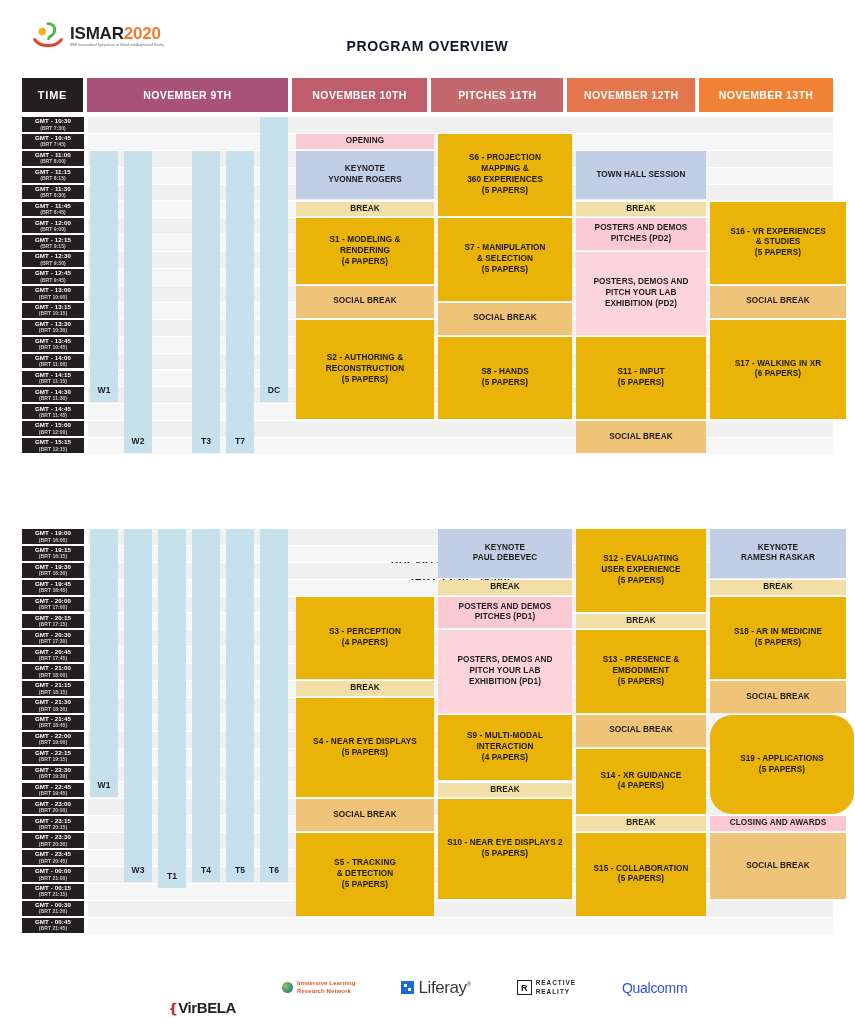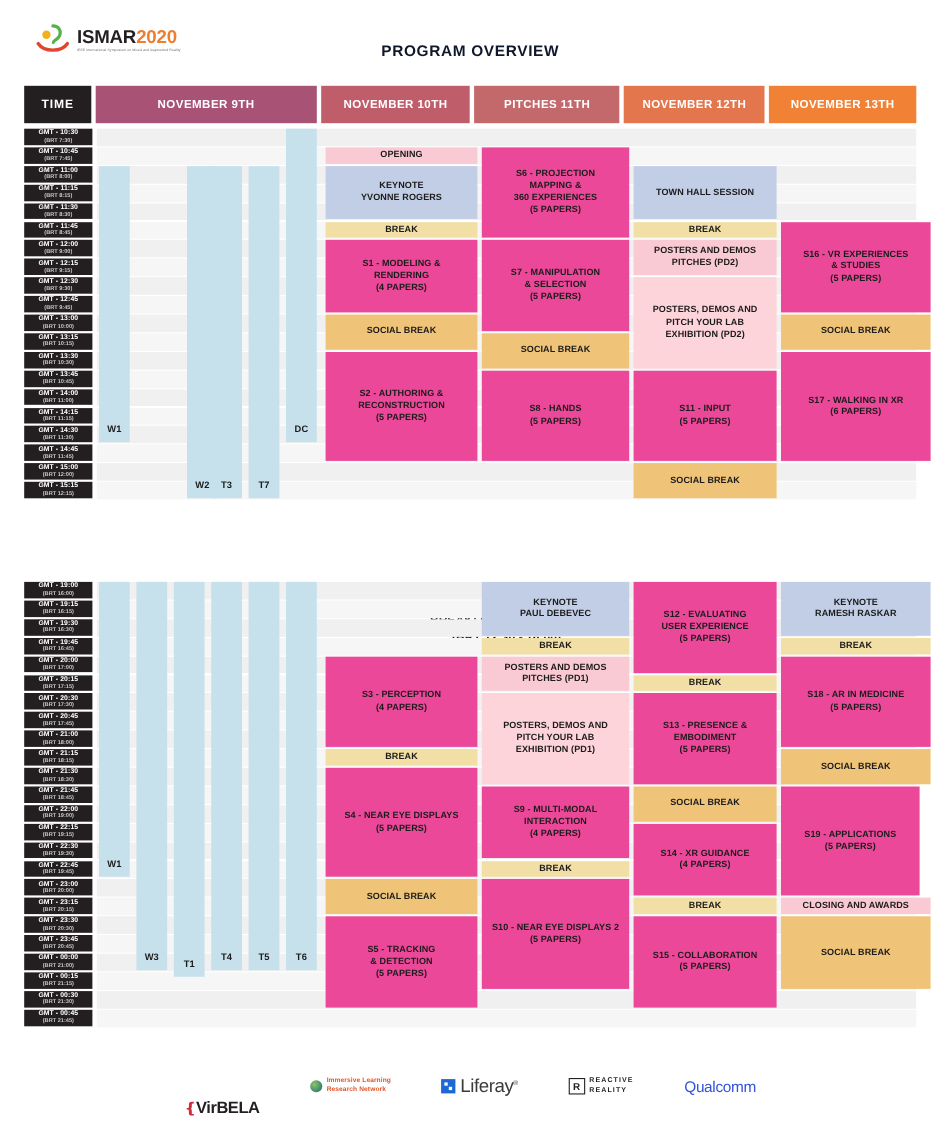--- a/index.html
+++ b/index.html
@@ -78,21 +78,21 @@
     display: flex; align-items: center; justify-content: center;
     text-align: center;
     font-size: 8.2px; font-weight: bold; color: #1b1b1b;
     line-height: 1.32; letter-spacing: .1px;
     padding: 1px 3px;
   }
   .card.track {
     background: #c7e1ec; font-size: 8.5px;
     align-items: flex-end; padding-bottom: 6px;
   }
-  .c-session  { background: #ec4899; }
+  .c-session  { background: #eab308; }
   .c-keynote  { background: #c2cde6; }
   .c-break    { background: #f1dfa5; }
   .c-social   { background: #f0c478; }
   .c-pink     { background: #f9c9d4; }
   .c-posters  { background: #fcd4da; }
 
   .midbreak {
     position: absolute;
     left: 66px; right: 0;
     text-align: center;
@@ -266,21 +266,21 @@
         </div>
         <div class="tcell" style="top: 321.1px; height: 14.9px;">
           <div class="gmt">GMT - 15:15</div>
           <div class="brt">(BRT 12:15)</div>
         </div>
       </div>
     <div class="cards" id="morning-cards">
         <div class="card track" style="left: 68px; width: 28px; top: 33.8px; height: 251.5px;">
           <span>W1</span>
         </div>
-        <div class="card track" style="left: 102px; width: 28px; top: 33.8px; height: 302.2px; margin-left: 46px;">
+        <div class="card track" style="left: 102px; width: 28px; top: 33.8px; height: 302.2px;">
           <span>W2</span>
         </div>
         <div class="card track" style="left: 170px; width: 28px; top: 33.8px; height: 302.2px;">
           <span>T3</span>
         </div>
         <div class="card track" style="left: 204px; width: 28px; top: 33.8px; height: 302.2px;">
           <span>T7</span>
         </div>
         <div class="card track" style="left: 238px; width: 28px; top: 0px; height: 285.3px;">
           <span>DC</span>
@@ -556,21 +556,21 @@
         </div>
         <div class="card c-break" style="left: 688px; width: 136px; top: 50.7px; height: 14.9px;">
           <span>BREAK</span>
         </div>
         <div class="card c-session" style="left: 688px; width: 136px; top: 67.6px; height: 82.5px;">
           <span>S18 - AR IN MEDICINE<br>(5 PAPERS)</span>
         </div>
         <div class="card c-social" style="left: 688px; width: 136px; top: 152.1px; height: 31.8px;">
           <span>SOCIAL BREAK</span>
         </div>
-        <div class="card c-session" style="left: 688px; width: 126px; top: 185.9px; height: 99.4px;">
+        <div class="card c-session" style="left: 688px; width: 144px; top: 185.9px; height: 99.4px; border-radius: 22px;">
           <span>S19 - APPLICATIONS<br>(5 PAPERS)</span>
         </div>
         <div class="card c-pink" style="left: 688px; width: 136px; top: 287.3px; height: 14.9px;">
           <span>CLOSING AND AWARDS</span>
         </div>
         <div class="card c-social" style="left: 688px; width: 136px; top: 304.2px; height: 65.6px;">
           <span>SOCIAL BREAK</span>
         </div>
       </div>
   </div>

